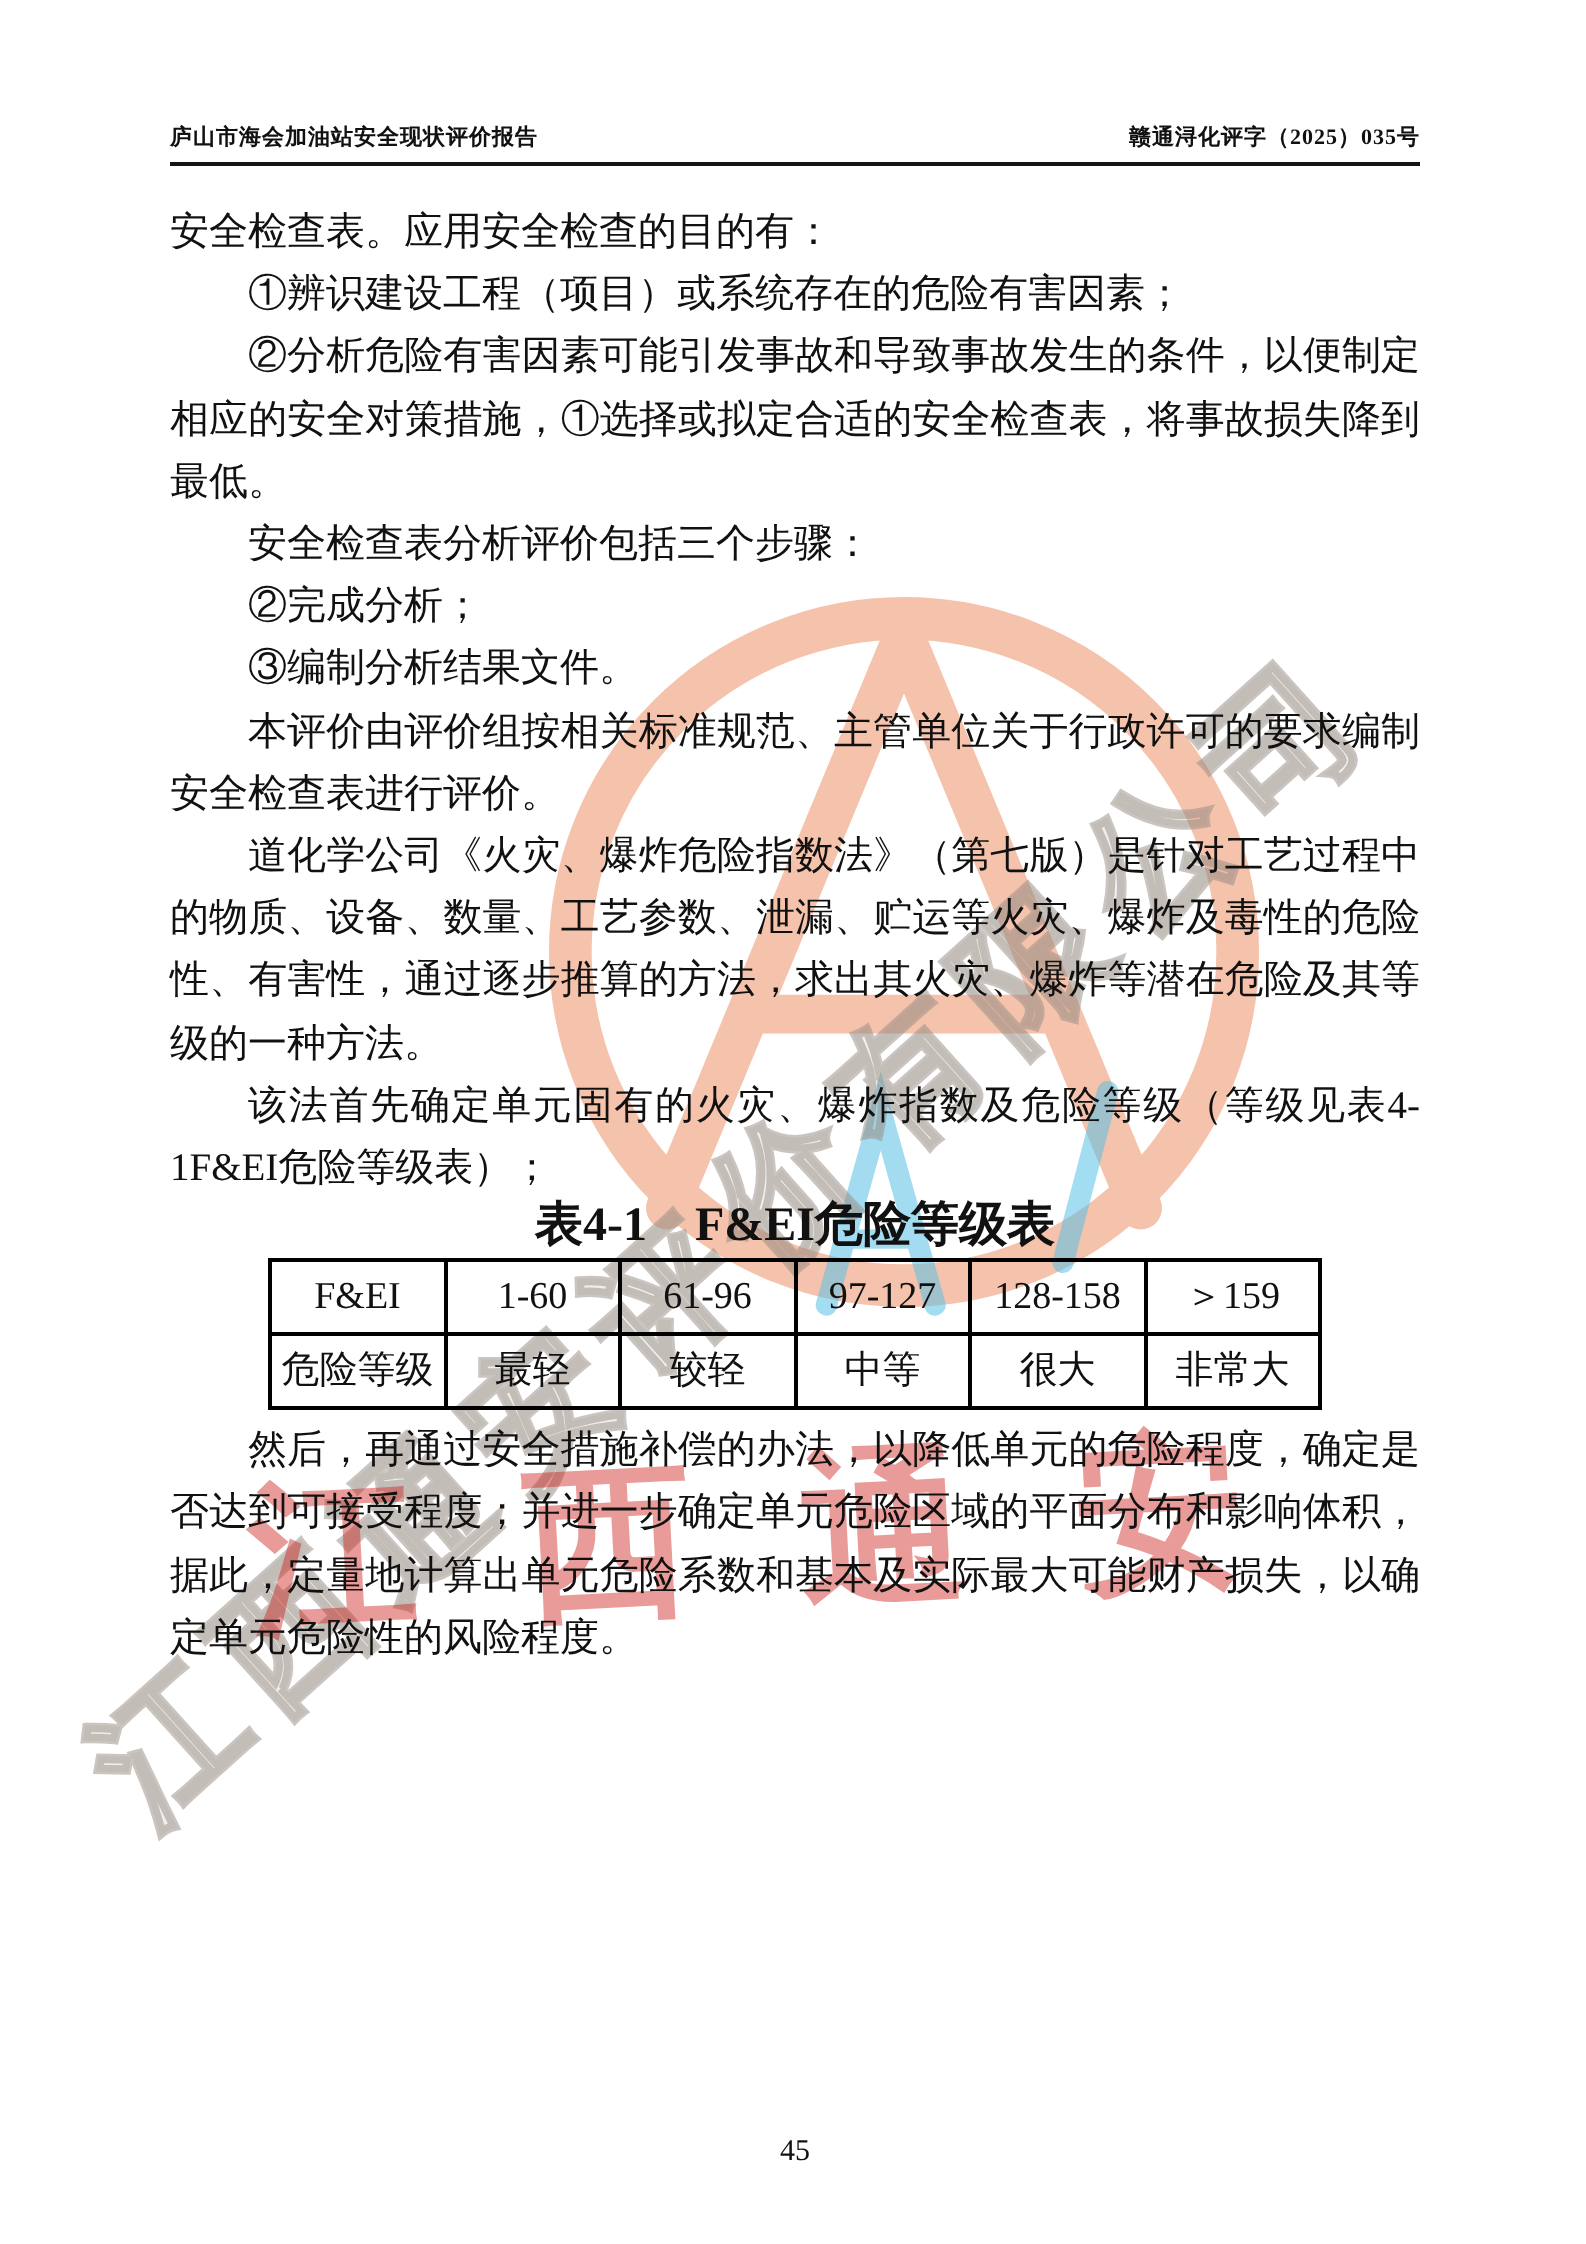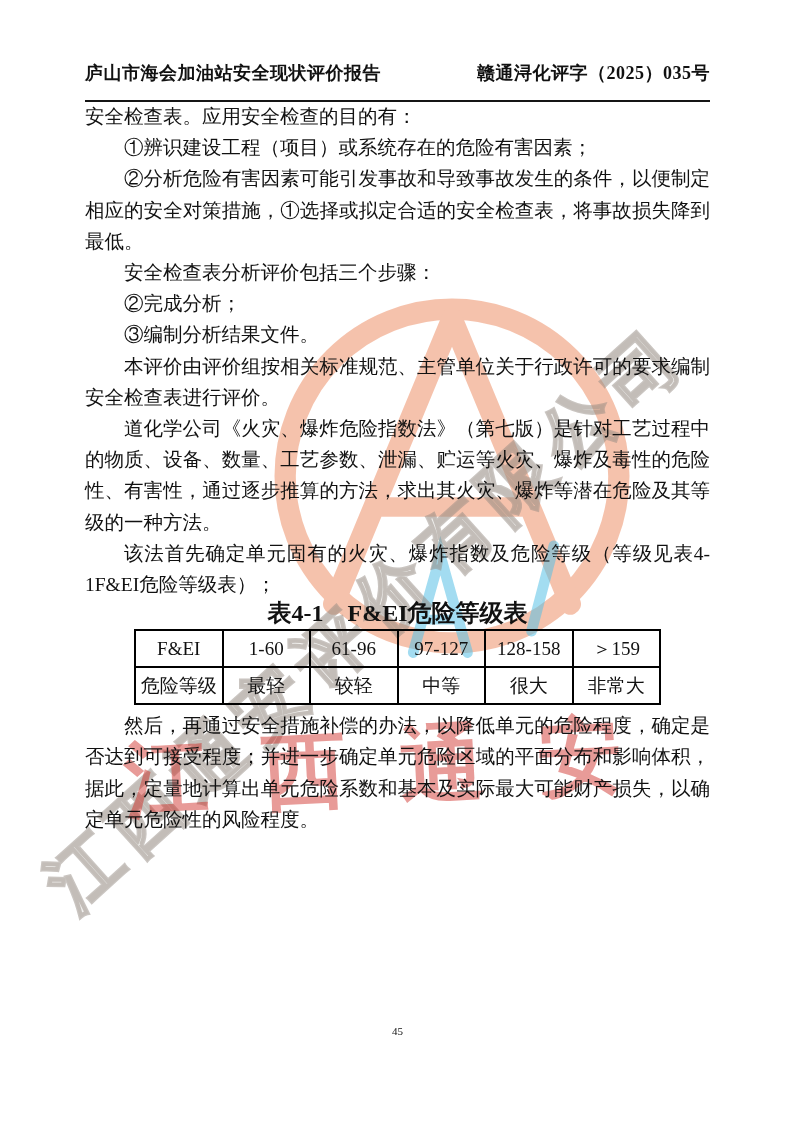--- a/index.html
+++ b/index.html
@@ -24,22 +24,22 @@
     transform:rotate(-3deg);
     font-family:"Liberation Sans","DejaVu Sans",sans-serif; font-weight:bold;
     font-size:84px; letter-spacing:54px; white-space:nowrap;
     color:rgba(205,38,30,0.46);
   }
   
   .content-layer { position:absolute; inset:0; z-index:2; }
   .header {
     position:absolute; left:85px; top:61px; width:625px;
     display:flex; justify-content:space-between; align-items:flex-end;
-    font-size:18px; font-weight:bold; letter-spacing:0.5px;
-    padding-bottom:15px; border-bottom:2px solid #151515;
+    font-size:11px; font-weight:bold; letter-spacing:0.5px;
+    padding-bottom:5px; border-bottom:2px solid #151515;
   }
   .content {
     position:absolute; left:85px; top:101px; width:625px;
     font-size:19.5px; line-height:31.2px; text-align:justify;
     text-justify:inter-character;
   }
   .content p { margin:0; }
   .p-indent { text-indent:2em; }
   .tbl-caption {
     margin:1px 0 0 0; text-align:center; font-weight:bold;
@@ -48,22 +48,22 @@
   table.fei {
     width:527px; margin:3px auto 0 auto; border-collapse:collapse;
     table-layout:fixed;
   }
   table.fei td {
     border:2px solid #000; height:35px; text-align:center;
     font-size:19px; padding:0; background:transparent;
   }
   .after-table { margin-top:5px !important; }
   .page-number {
-    position:absolute; left:85px; top:1025px; width:625px;
-    text-align:center; font-size:11px;
+    position:absolute; left:85px; top:1068px; width:625px;
+    text-align:center; font-size:15px;
   }
 </style>
 </head>
 <body>
 
 <div class="page">
 
   <div class="wm-layer">
     <svg class="wm-logo" viewBox="0 0 400 400">
       <g fill="none" stroke-linecap="round" opacity="0.42">

